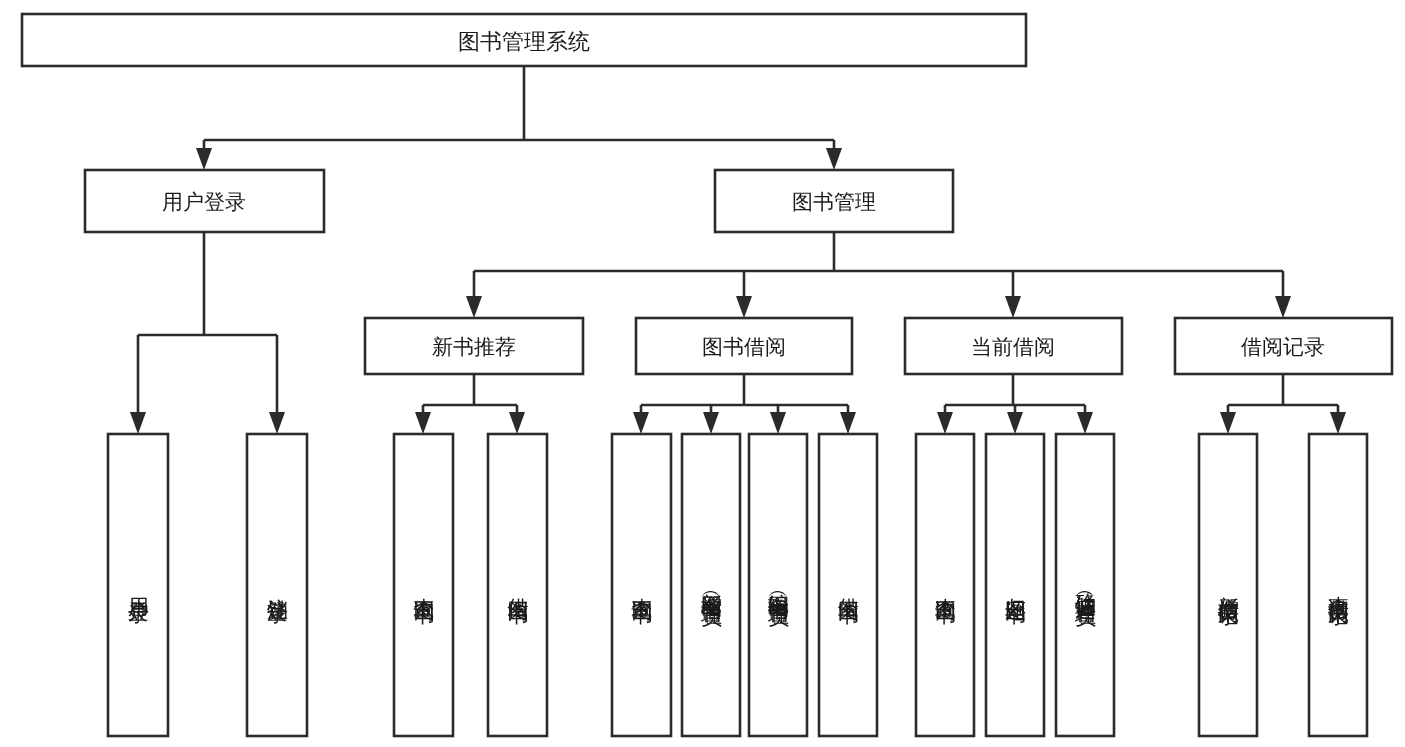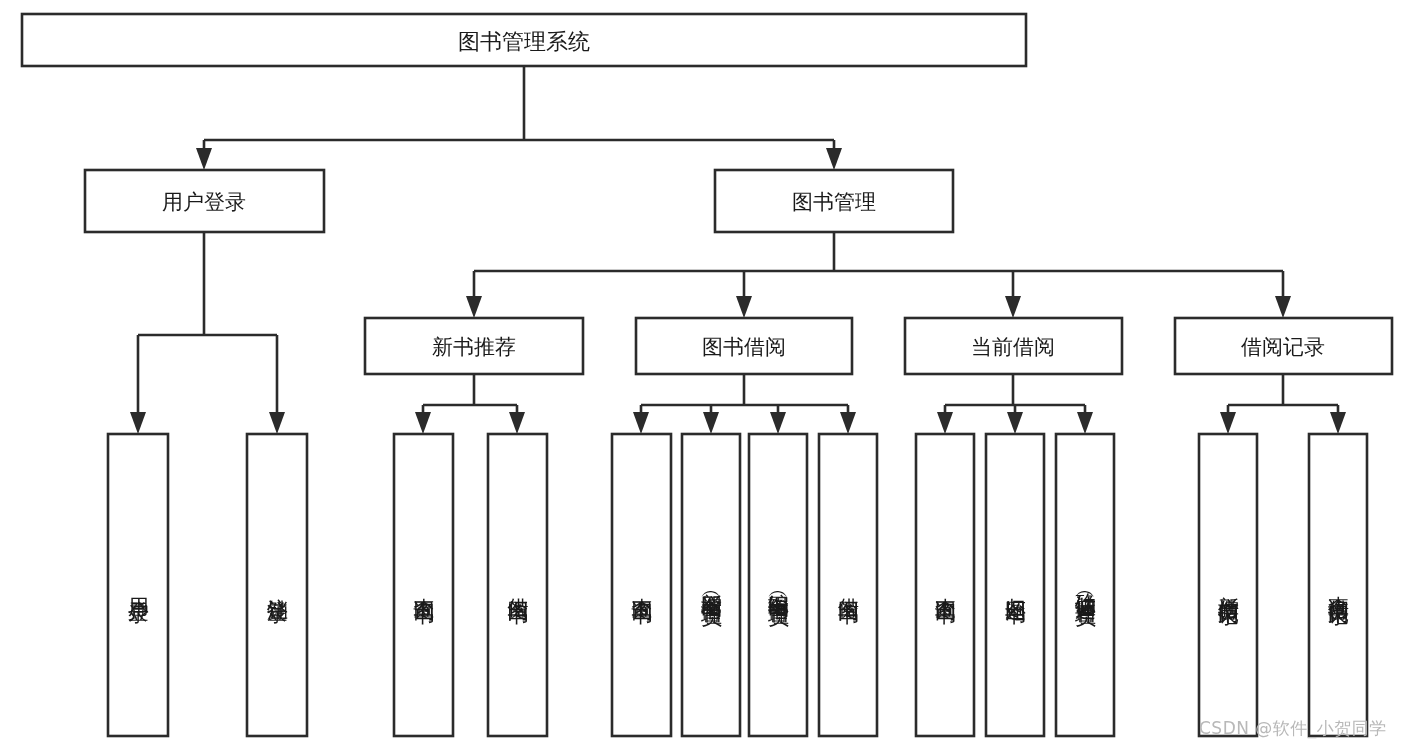--- a/index.html
+++ b/index.html
@@ -215,15 +215,14 @@
   <div class="vert-label" style="left:608px;  top:434px; width:59px; height:302px;">查询图书</div>
   <div class="vert-label" style="left:678px;  top:434px; width:58px; height:302px;">新增图书（管理员）</div>
   <div class="vert-label" style="left:745px;  top:434px; width:58px; height:302px;">编辑图书（管理员）</div>
   <div class="vert-label" style="left:815px;  top:434px; width:58px; height:302px;">借阅图书</div>
   <div class="vert-label" style="left:912px;  top:434px; width:58px; height:302px;">查询图书</div>
   <div class="vert-label" style="left:982px;  top:434px; width:58px; height:302px;">归还图书</div>
   <div class="vert-label" style="left:1052px; top:434px; width:58px; height:302px;">确认归还（管理员）</div>
   <div class="vert-label" style="left:1195px; top:434px; width:58px; height:302px;">新增借阅记录</div>
   <div class="vert-label" style="left:1305px; top:434px; width:58px; height:302px;">查询借阅记录</div>
 
-  <div class="watermark" style="left:1195px; top:717px;">CSDN @软件_小贺同学</div>
 
 </div>
 
 </body></html>

